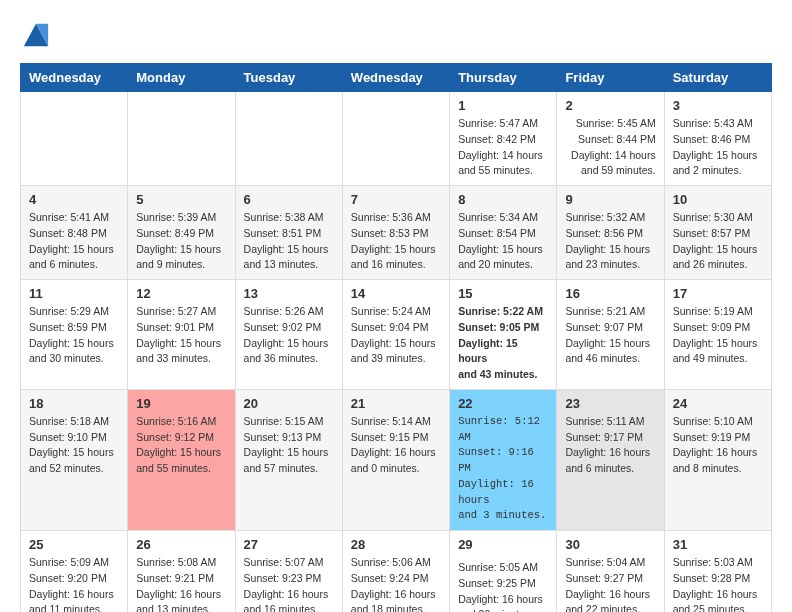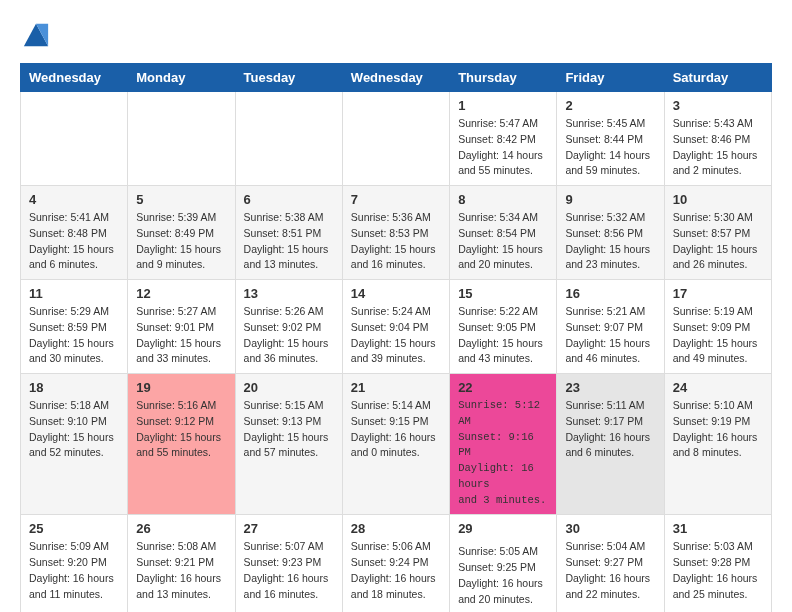--- a/index.html
+++ b/index.html
@@ -129,21 +129,21 @@
         <td class="empty-cell"></td>
         <td>
           <span class="day-number">1</span>
           <div class="day-info" style="white-space: pre-line;">Sunrise: 5:47 AM
 Sunset: 8:42 PM
 Daylight: 14 hours
 and 55 minutes.</div>
         </td>
         <td>
           <span class="day-number">2</span>
-          <div class="day-info" style="white-space: pre-line;">Sunrise: 5:45 AM
+          <div class="day-info" style="white-space: pre-line; text-align: right;">Sunrise: 5:45 AM
 Sunset: 8:44 PM
 Daylight: 14 hours
 and 59 minutes.</div>
         </td>
         <td>
           <span class="day-number">3</span>
           <div class="day-info" style="white-space: pre-line;">Sunrise: 5:43 AM
 Sunset: 8:46 PM
 Daylight: 15 hours
 and 2 minutes.</div>
@@ -224,21 +224,21 @@
         </td>
         <td>
           <span class="day-number">14</span>
           <div class="day-info" style="white-space: pre-line;">Sunrise: 5:24 AM
 Sunset: 9:04 PM
 Daylight: 15 hours
 and 39 minutes.</div>
         </td>
         <td>
           <span class="day-number">15</span>
-          <div class="day-info" style="white-space: pre-line;">Sunrise: 5:22 AM
+          <div class="day-info" style="white-space: pre-line; font-weight: bold;">Sunrise: 5:22 AM
 Sunset: 9:05 PM
 Daylight: 15 hours
 and 43 minutes.</div>
         </td>
         <td>
           <span class="day-number">16</span>
           <div class="day-info" style="white-space: pre-line;">Sunrise: 5:21 AM
 Sunset: 9:07 PM
 Daylight: 15 hours
 and 46 minutes.</div>
@@ -273,21 +273,21 @@
 Daylight: 15 hours
 and 57 minutes.</div>
         </td>
         <td style="background-color: rgb(245, 245, 245);">
           <span class="day-number">21</span>
           <div class="day-info" style="white-space: pre-line;">Sunrise: 5:14 AM
 Sunset: 9:15 PM
 Daylight: 16 hours
 and 0 minutes.</div>
         </td>
-        <td style="background-color: #ec4899;">
+        <td style="background-color: #7dd3fc;">
           <span class="day-number">22</span>
           <div class="day-info" style="white-space: pre-line; font-family: Liberation Mono, monospace;">Sunrise: 5:12 AM
 Sunset: 9:16 PM
 Daylight: 16 hours
 and 3 minutes.</div>
         </td>
         <td style="background-color: #e5e5e5;">
           <span class="day-number">23</span>
           <div class="day-info" style="white-space: pre-line;">Sunrise: 5:11 AM
 Sunset: 9:17 PM

